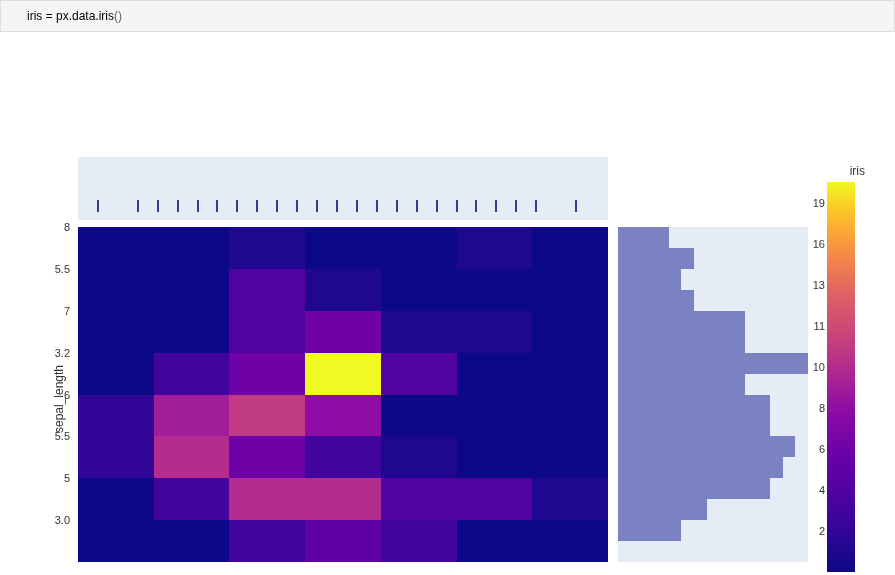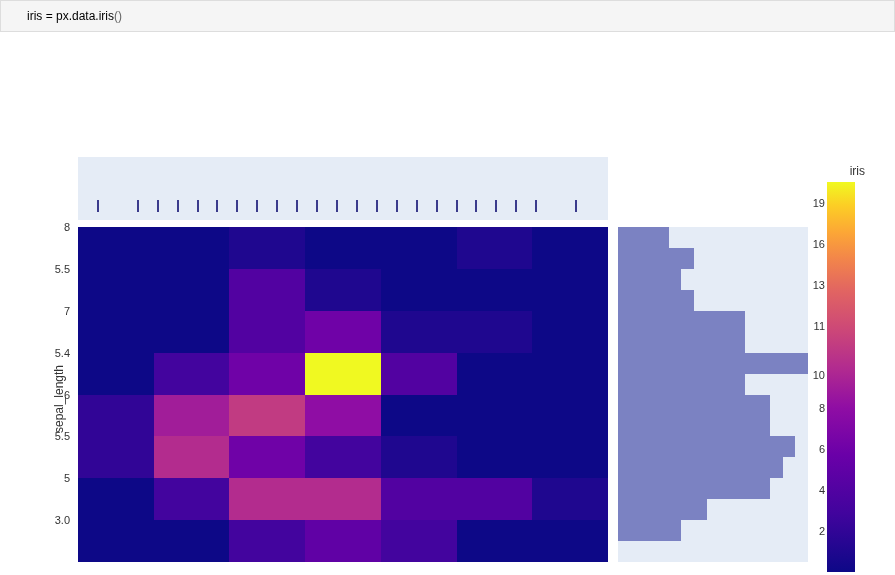--- a/index.html
+++ b/index.html
@@ -143,37 +143,37 @@
       <div class="hist-bar" style="bottom: 251.25px; height: 20.9375px; width: 76px;"></div>
       <div class="hist-bar" style="bottom: 272.188px; height: 20.9375px; width: 63.3333px;"></div>
       <div class="hist-bar" style="bottom: 293.125px; height: 20.9375px; width: 76px;"></div>
       <div class="hist-bar" style="bottom: 314.062px; height: 20.9375px; width: 50.6667px;"></div>
     </div>
 
   <div id="yticks">
       <div class="ytick" style="top: 149px;">8</div>
       <div class="ytick" style="top: 190.875px;">5.5</div>
       <div class="ytick" style="top: 232.75px;">7</div>
-      <div class="ytick" style="top: 274.625px;">5.4</div>
+      <div class="ytick" style="top: 274.625px;">3.2</div>
       <div class="ytick" style="top: 316.5px;">6</div>
       <div class="ytick" style="top: 358.375px;">5.5</div>
       <div class="ytick" style="top: 400.25px;">5</div>
       <div class="ytick" style="top: 442.125px;">3.0</div>
     </div>
   <div id="xticks"></div>
 
   <div class="cb-title">iris</div>
   <div class="colorbar">
       <div class="cb-grad"></div>
     </div>
   <div id="cbticks">
       <div class="cb-tick" style="top: 124.526px;">19</div>
       <div class="cb-tick" style="top: 165.579px;">16</div>
       <div class="cb-tick" style="top: 206.632px;">13</div>
       <div class="cb-tick" style="top: 247.684px;">11</div>
-      <div class="cb-tick" style="top: 288.737px; margin-top: 8px;">10</div>
+      <div class="cb-tick" style="top: 288.737px;">10</div>
       <div class="cb-tick" style="top: 329.789px;">8</div>
       <div class="cb-tick" style="top: 370.842px;">6</div>
       <div class="cb-tick" style="top: 411.895px;">4</div>
       <div class="cb-tick" style="top: 452.947px;">2</div>
     </div>
 
 </div>
 
 </body></html>

